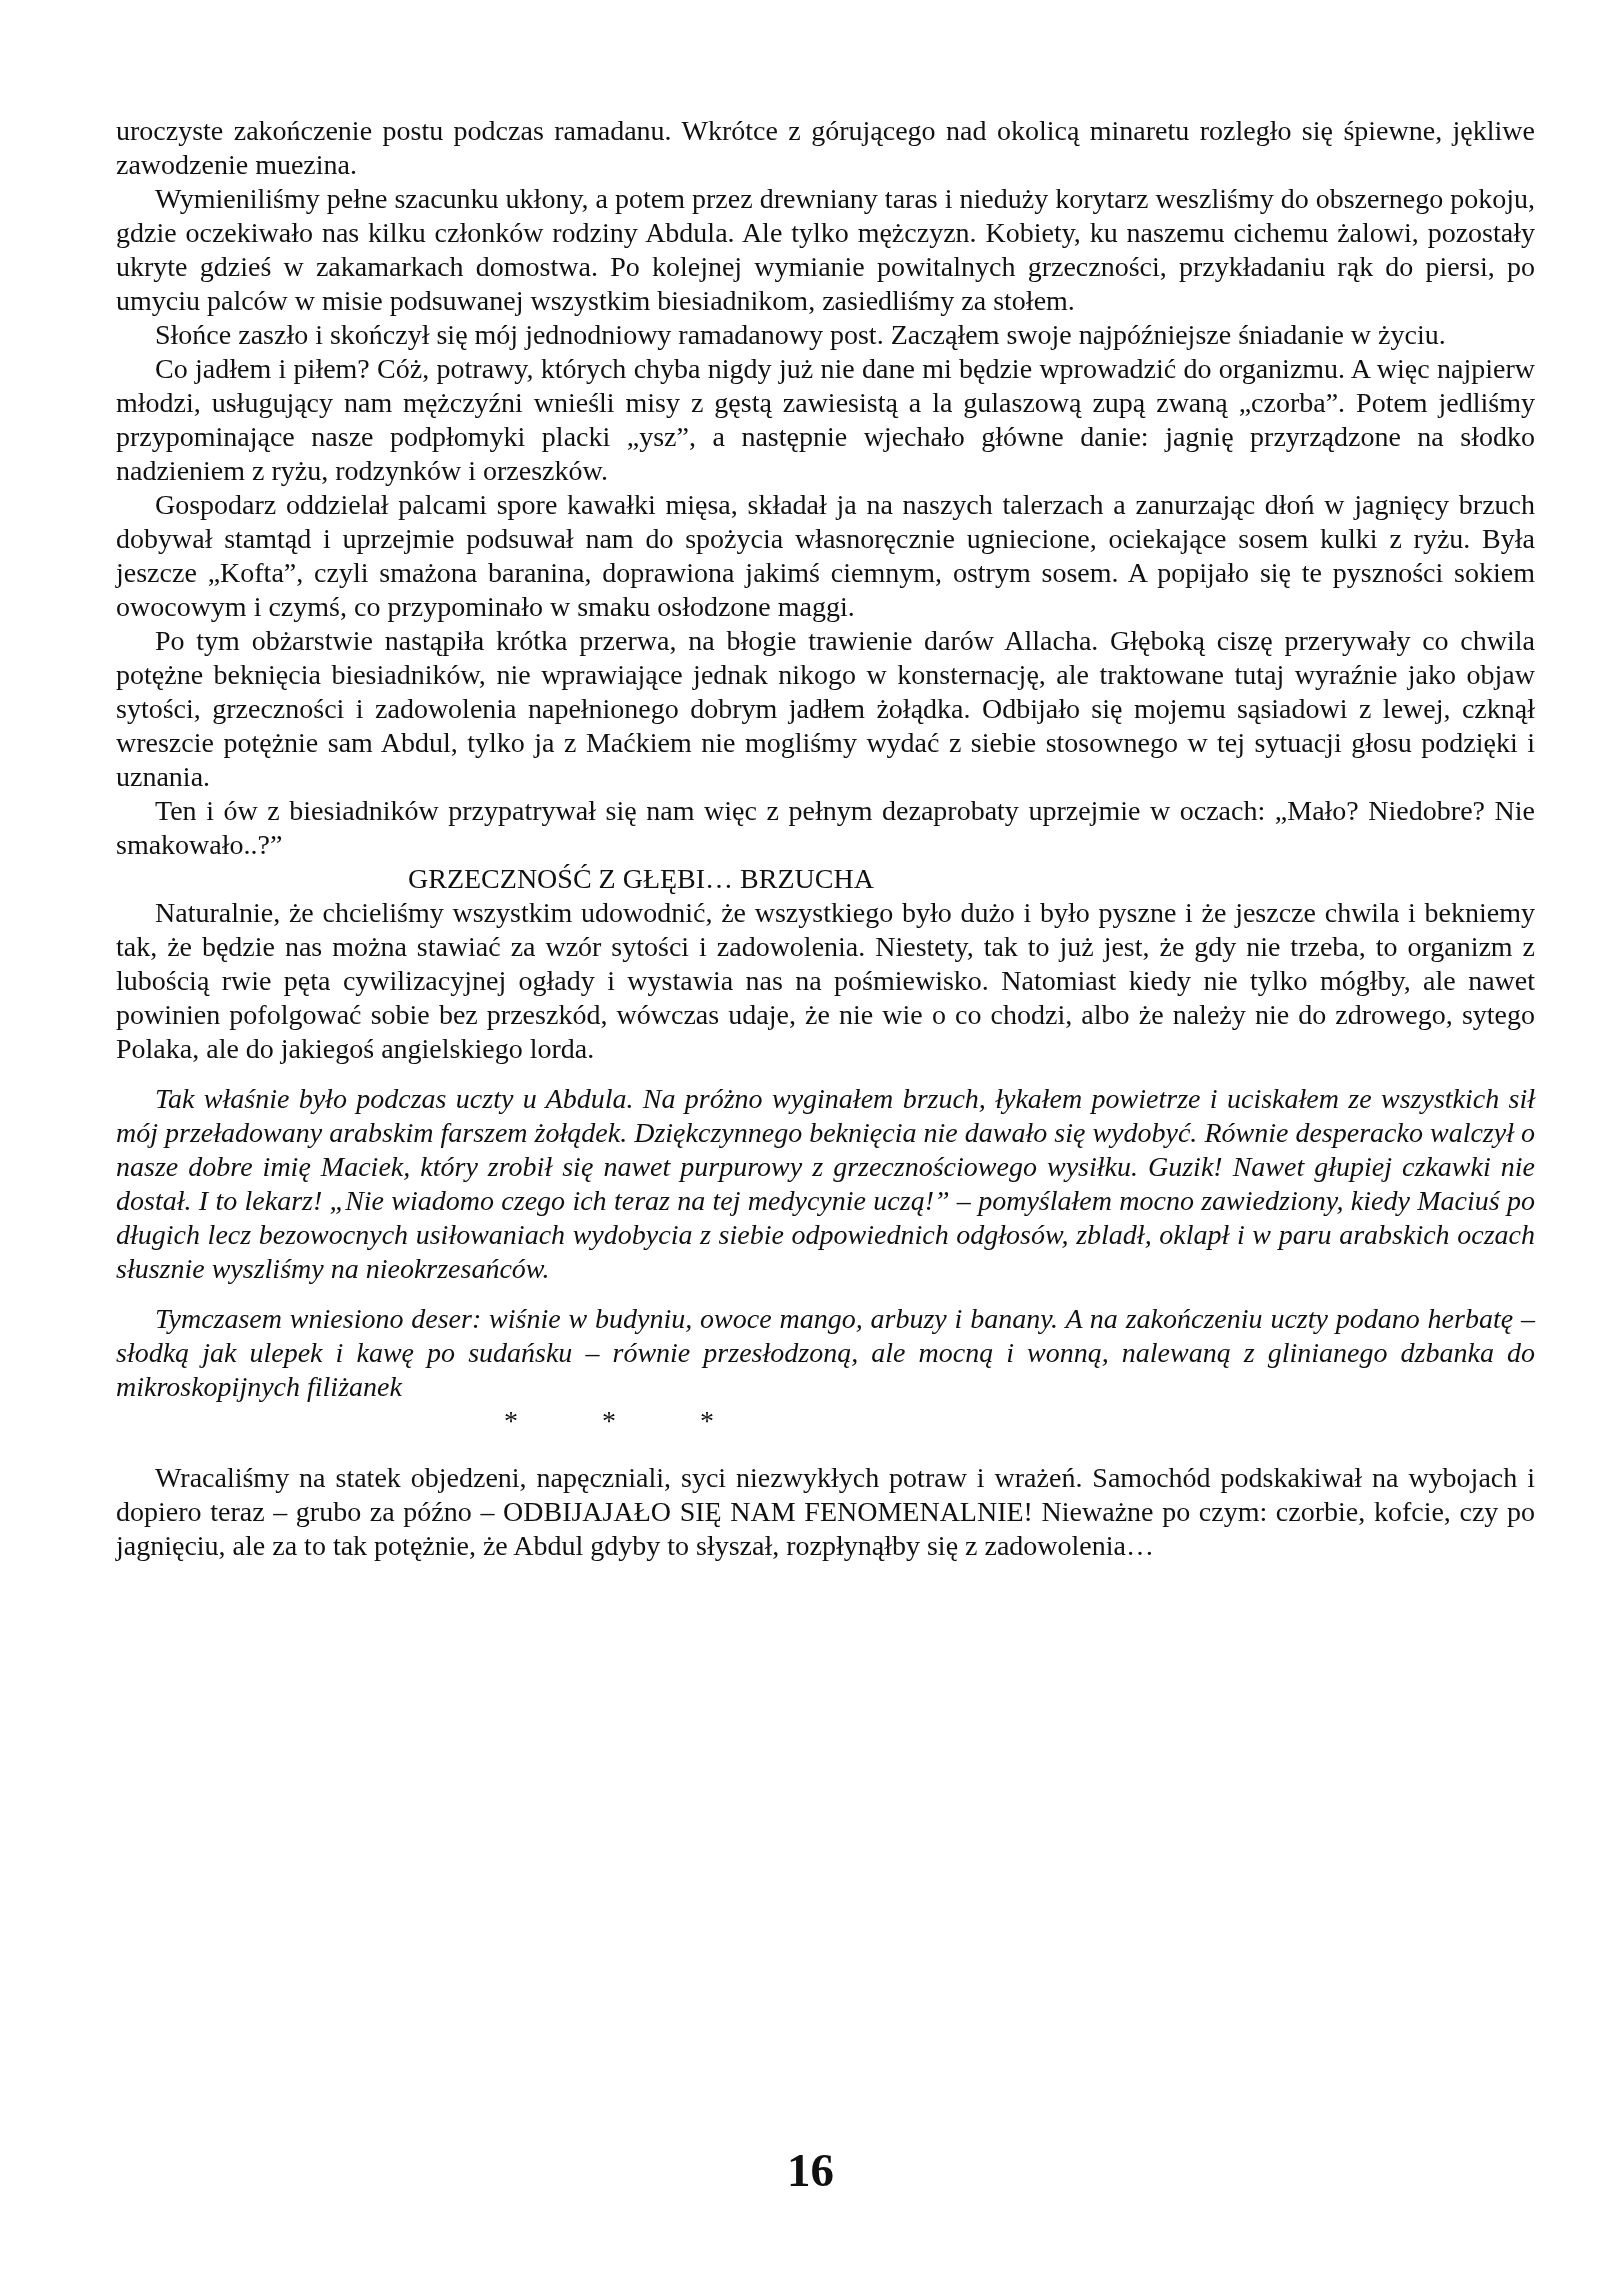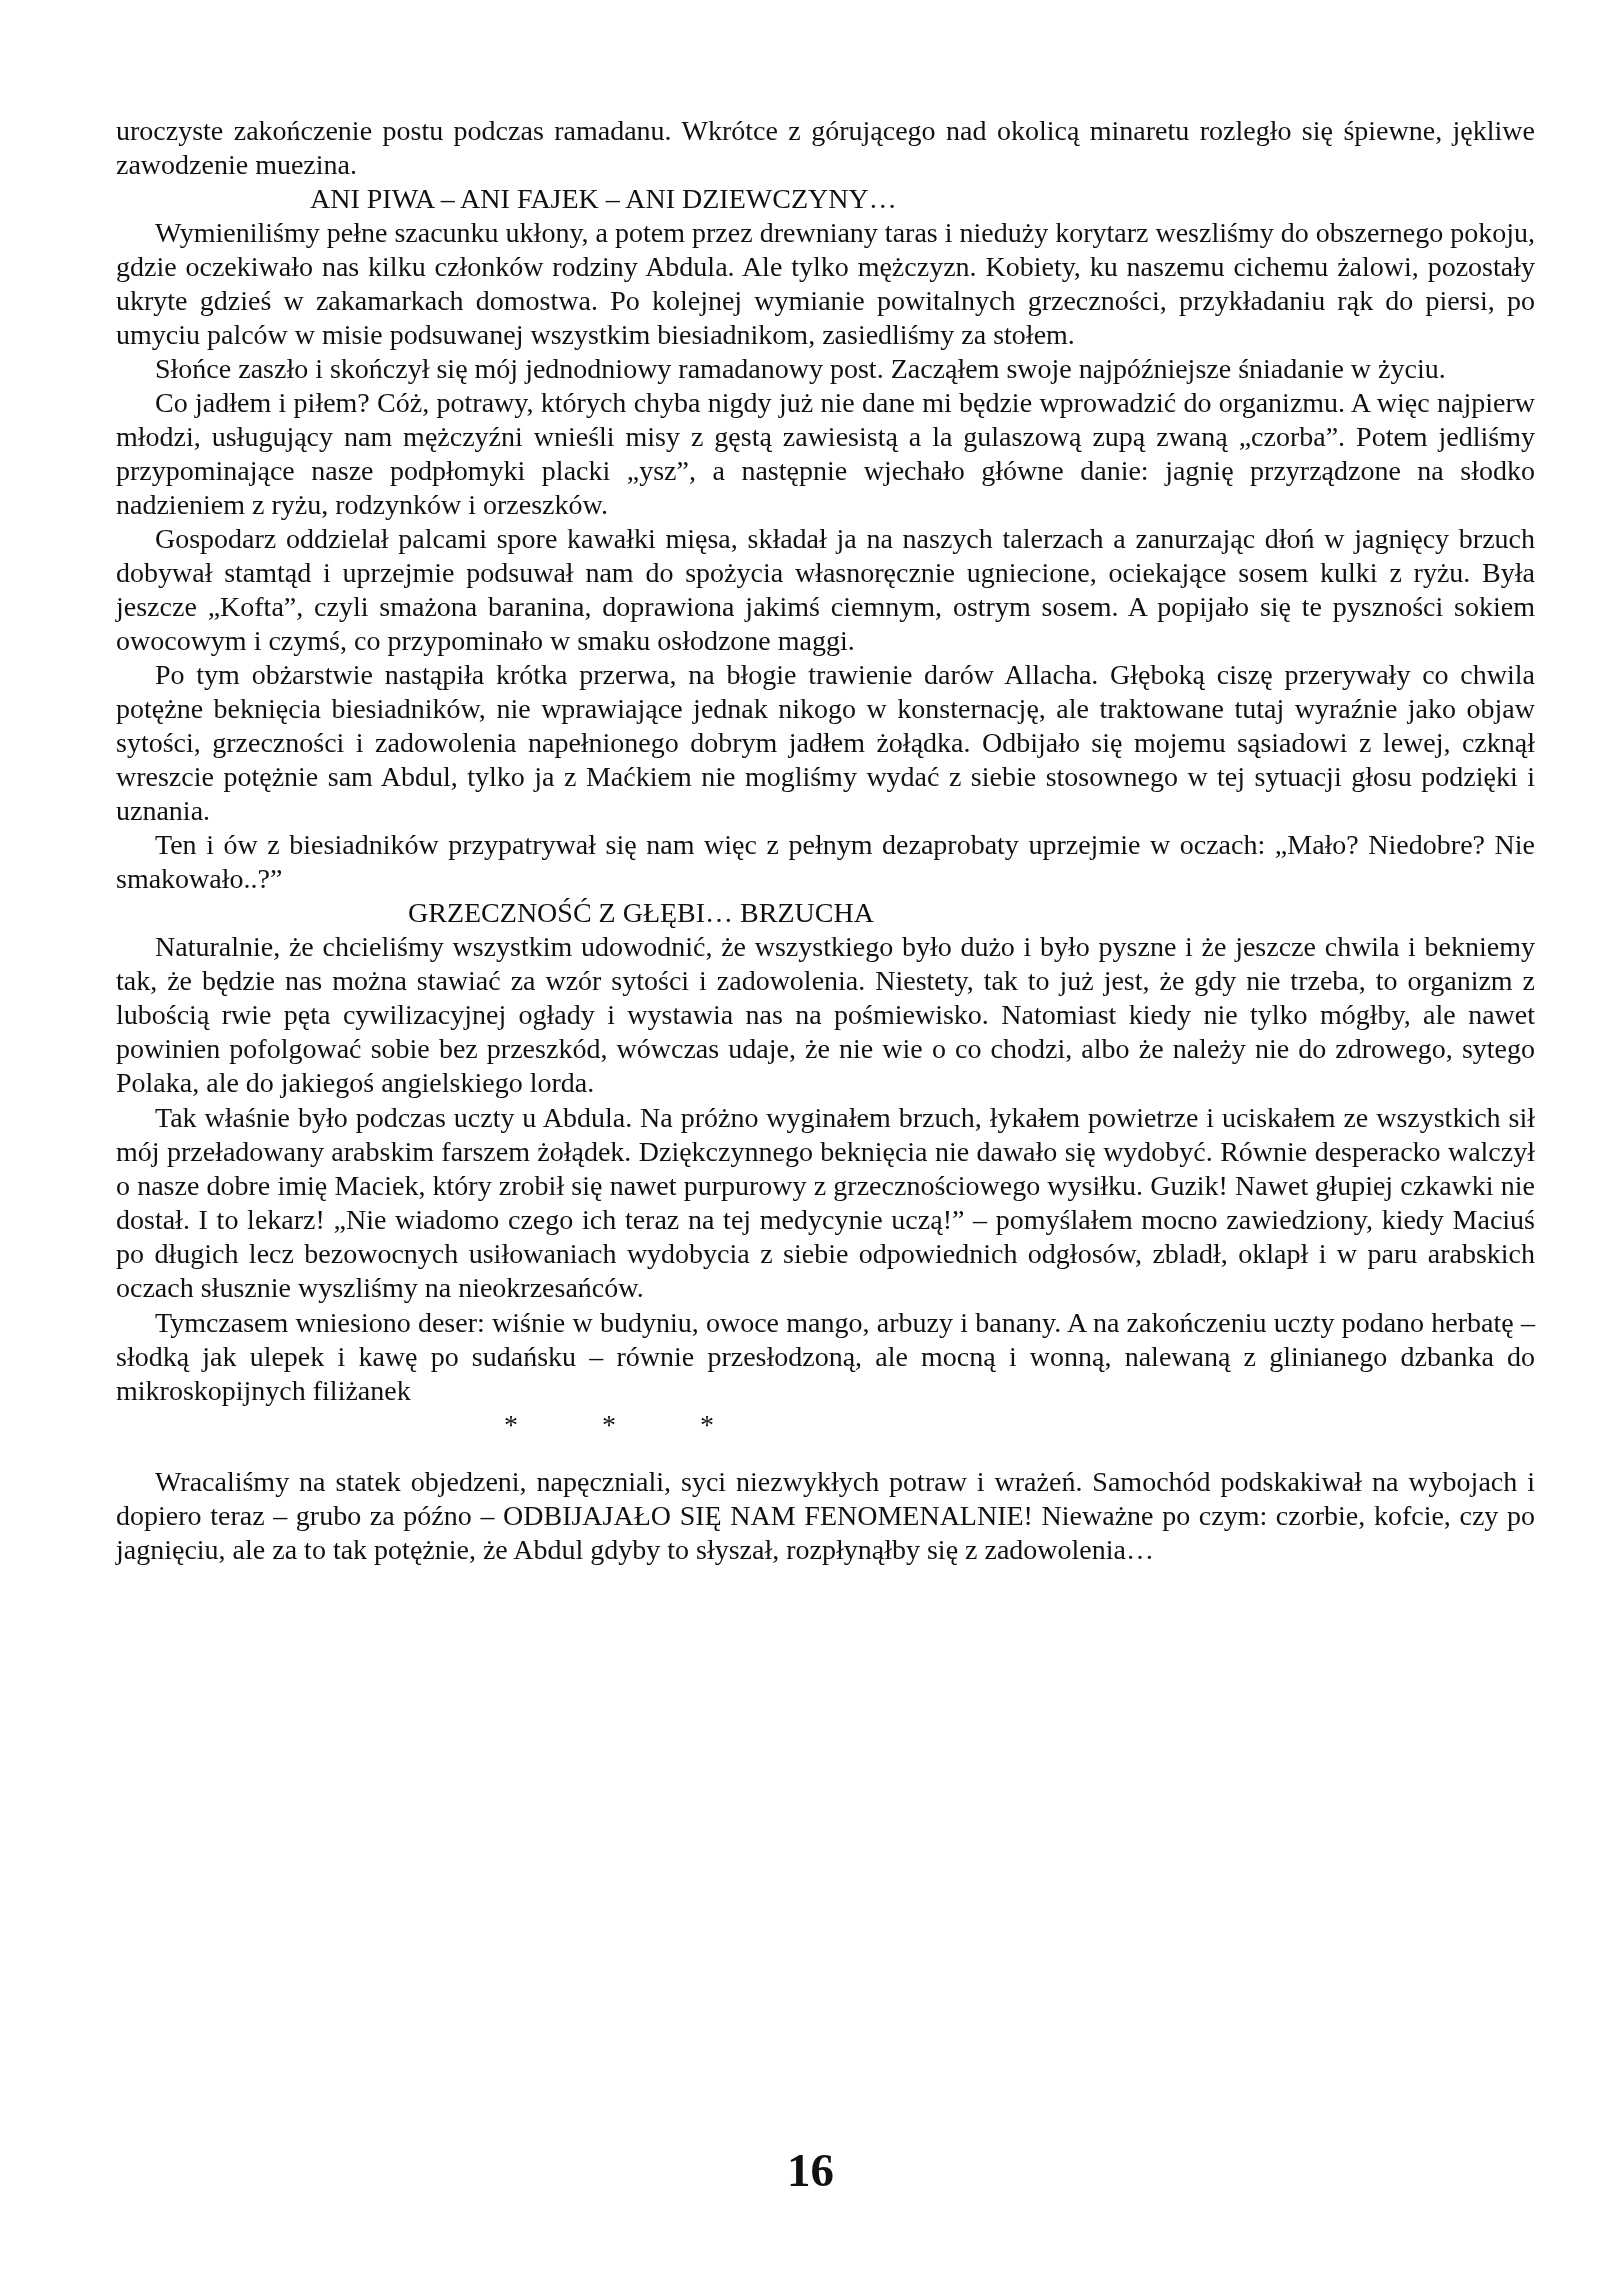--- a/index.html
+++ b/index.html
@@ -28,21 +28,22 @@
       hyphens: manual;
     }
     .para {
       margin: 0;
       text-indent: 39px;
     }
     .para.first {
       text-indent: 0;
     }
     .para.spaced {
-      margin-top: 1px;
+      margin-top: 16px;
+      font-style: italic;
     }
     .heading {
       margin: 0;
       text-indent: 0;
       text-align: left;
       letter-spacing: 0;
     }
     .heading.h1 { padding-left: 194px; }
     .heading.h2 { padding-left: 292px; }
     .stars {
@@ -73,21 +74,20 @@
     }
   </style>
 </head>
 <body>
 
 <div class="page">
   <div class="text-block">
 
     <p class="para first">uroczyste zakończenie postu podczas ramadanu. Wkrótce z górującego nad okolicą minaretu rozległo się śpiewne, jękliwe zawodzenie muezina.</p>
 
-    <p class="heading h1">ANI PIWA – ANI FAJEK – ANI DZIEWCZYNY…</p>
 
     <p class="para">Wymieniliśmy pełne szacunku ukłony, a potem przez drewniany taras i nieduży korytarz weszliśmy do obszernego pokoju, gdzie oczekiwało nas kilku członków rodziny Abdula. Ale tylko mężczyzn. Kobiety, ku naszemu cichemu żalowi, pozostały ukryte gdzieś w zakamarkach domostwa. Po kolejnej wymianie powital­nych grzeczności, przykładaniu rąk do piersi, po umyciu palców w misie podsuwanej wszystkim biesiadni­kom, zasiedliśmy za stołem.</p>
 
     <p class="para">Słońce zaszło i skończył się mój jednodniowy ramadanowy post. Zacząłem swoje najpóźniejsze śniadanie w życiu.</p>
 
     <p class="para">Co jadłem i piłem? Cóż, potrawy, których chyba nigdy już nie dane mi będzie wprowadzić do organizmu. A więc najpierw młodzi, usługujący nam mężczyźni wnieśli misy z gęstą zawiesistą a la gulaszową zupą zwaną „czorba”. Potem jedliśmy przypominające nasze podpłomyki placki „ysz”, a następnie wjechało główne danie: jagnię przyrządzone na słodko nadzieniem z ryżu, rodzynków i orzeszków.</p>
 
     <p class="para">Gospodarz oddzielał palcami spore kawałki mięsa, składał ja na naszych talerzach a zanurzając dłoń w jagnięcy brzuch dobywał stamtąd i uprzejmie podsuwał nam do spożycia własnoręcznie ugniecione, ocie­kające sosem kulki z ryżu. Była jeszcze „Kofta”, czyli smażona baranina, doprawiona jakimś ciemnym, ostrym sosem. A popijało się te pyszności sokiem owocowym i czymś, co przypominało w smaku osłodzone maggi.</p>
 
     <p class="para">Po tym obżarstwie nastąpiła krótka przerwa, na błogie trawienie darów Allacha. Głęboką ciszę przerywały co chwila potężne beknięcia biesiadników, nie wprawiające jednak nikogo w konsternację, ale traktowane tutaj wyraźnie jako objaw sytości, grzeczności i zadowolenia napełnionego dobrym jadłem żołądka. Odbijało się mojemu sąsiadowi z lewej, czknął wreszcie potężnie sam Abdul, tylko ja z Maćkiem nie mogliśmy wydać z siebie stosownego w tej sytuacji głosu podzięki i uznania.</p>

